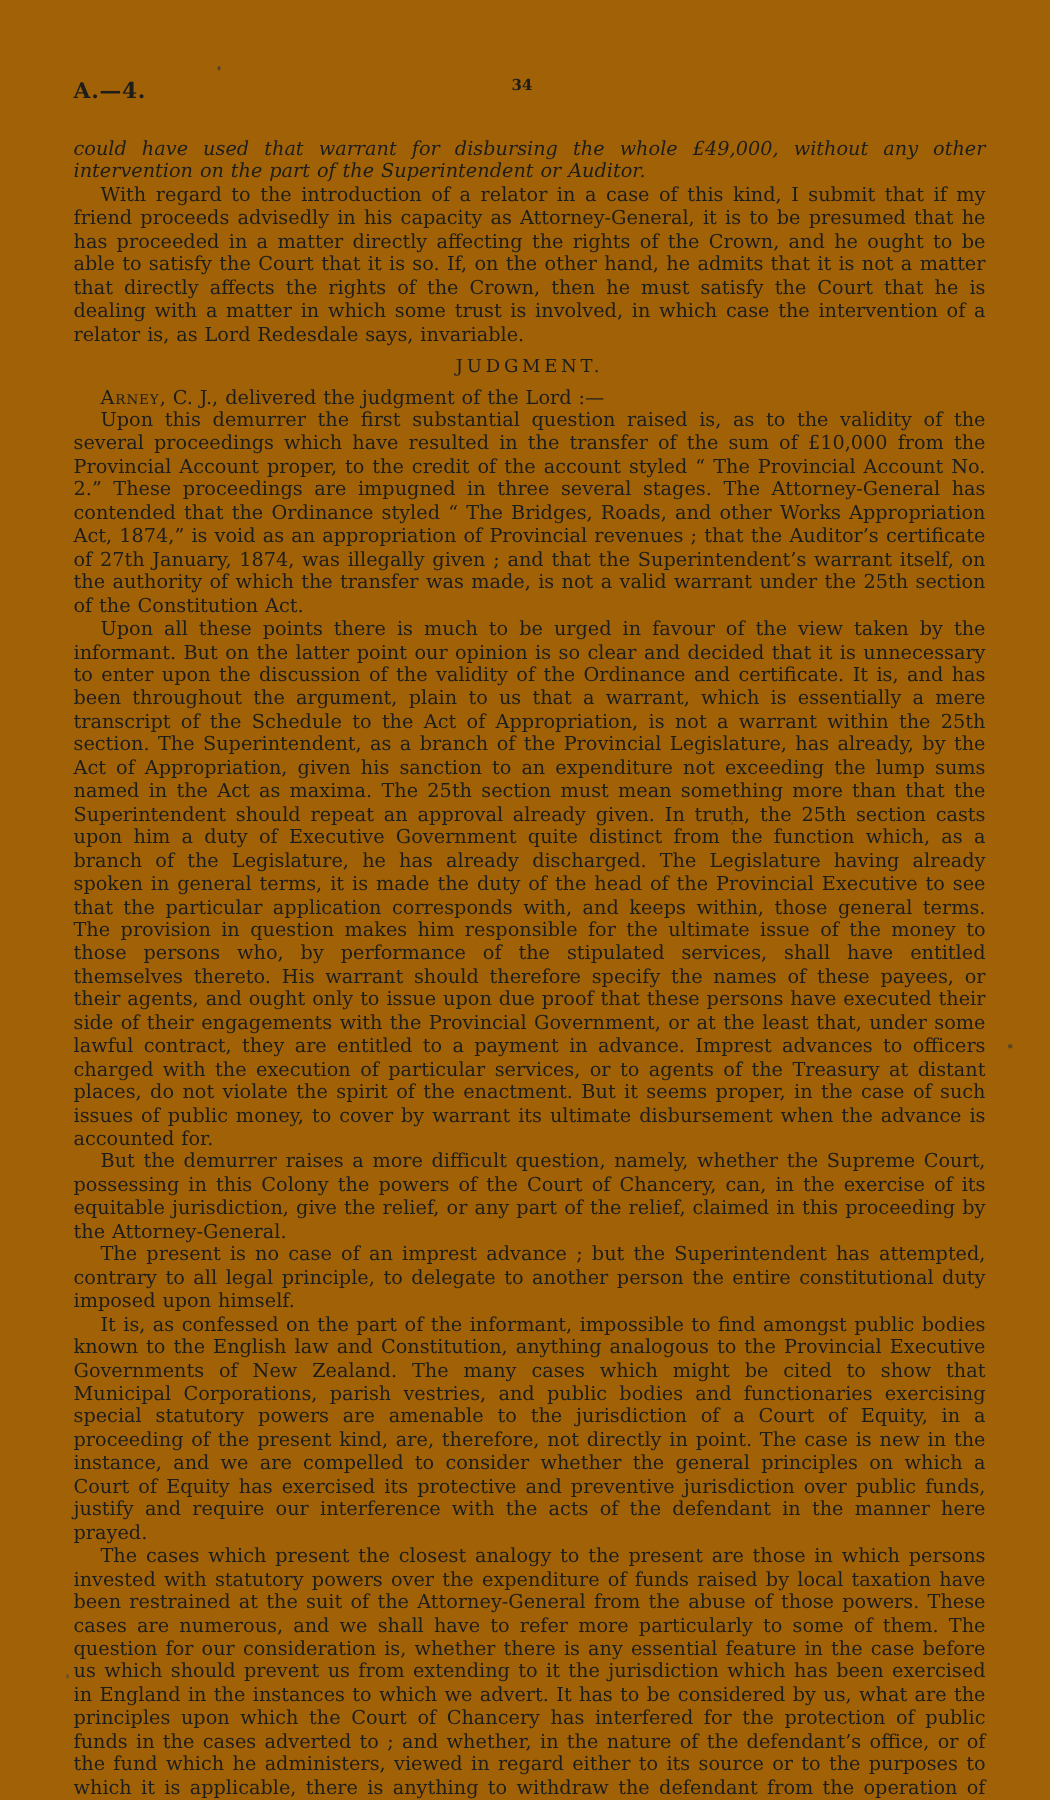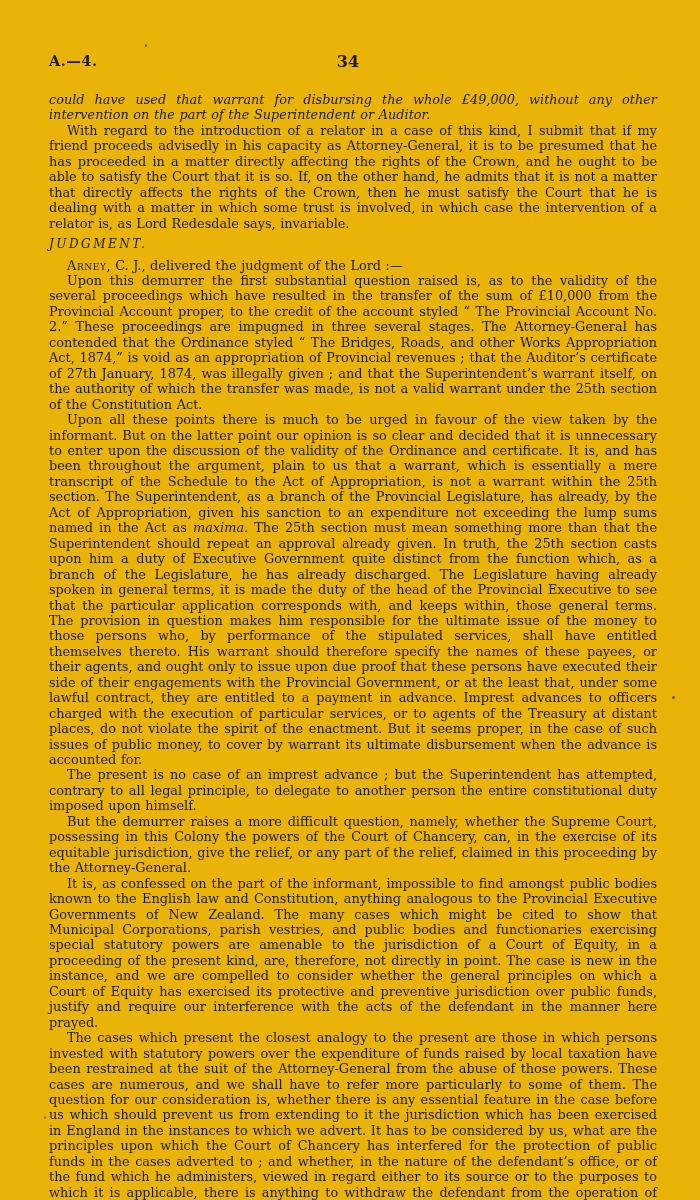--- a/index.html
+++ b/index.html
@@ -4,21 +4,21 @@
 <style>
   html, body {
     margin: 0;
     padding: 0;
     background: #ffffff;
   }
   .page {
     position: relative;
     width: 700px;
     height: 1200px;
-    background: #eab308;
+    background: #a16207;
     color: #1d1d1b;
     font-family: "DejaVu Serif", "Liberation Serif", serif;
     overflow: hidden;
   }
   .page-header {
     position: absolute;
     top: 52px;
     left: 49px;
     right: 43px;
     height: 20px;
@@ -30,21 +30,21 @@
     font-size: 14.5px;
     font-weight: bold;
     letter-spacing: 0.5px;
   }
   .page-num {
     position: absolute;
     left: 0;
     right: 10px;
     top: 0;
     text-align: center;
-    font-size: 16px;
+    font-size: 10px;
     font-weight: bold;
   }
   .text-block {
     position: absolute;
     top: 92px;
     left: 49px;
     width: 608px;
     font-size: 12.85px;
     line-height: 15.45px;
     text-align: justify;
@@ -53,34 +53,32 @@
   .para {
     margin: 0;
     text-indent: 18px;
   }
   .para.no-indent {
     text-indent: 0;
     font-style: italic;
   }
   .section-heading {
     margin: 6px 0 5px 0;
-    text-align: left;
+    text-align: center;
     text-indent: 0;
     font-size: 12px;
     font-weight: normal;
     letter-spacing: 2.5px;
-    font-style: italic;
   }
   .sc {
     font-variant: small-caps;
     letter-spacing: 0.6px;
     margin-top: 33px;
   }
   .it {
-    font-style: italic;
   }
   .speck {
     position: absolute;
     background: #3a3a38;
     border-radius: 50%;
   }
   .speck-1 { left: 145px; top: 44px; width: 2px; height: 3px; opacity: 0.75; }
   .speck-2 { left: 672px; top: 696px; width: 3px; height: 3px; opacity: 0.7; }
   .speck-3 { left: 487px; top: 548px; width: 2px; height: 2px; opacity: 0.4; }
   .speck-4 { left: 44px; top: 1116px; width: 2px; height: 3px; opacity: 0.45; }
@@ -102,23 +100,23 @@
     <p class="para">With regard to the introduction of a relator in a case of this kind, I submit that if my friend proceeds advisedly in his capacity as Attorney-General, it is to be presumed that he has proceeded in a matter directly affecting the rights of the Crown, and he ought to be able to satisfy the Court that it is so.  If, on the other hand, he admits that it is not a matter that directly affects the rights of the Crown, then he must satisfy the Court that he is dealing with a matter in which some trust is involved, in which case the intervention of a relator is, as Lord Redesdale says, invariable.</p>
 
     <h2 class="section-heading">JUDGMENT.</h2>
 
     <p class="para"><span class="sc">Arney</span><span>, C. J., delivered the judgment of the Lord :—</span></p>
 
     <p class="para">Upon this demurrer the first substantial question raised is, as to the validity of the several proceedings which have resulted in the transfer of the sum of £10,000 from the Provincial Account proper, to the credit of the account styled “ The Provincial Account No. 2.”  These proceedings are impugned in three several stages.  The Attorney-General has contended that the Ordinance styled “ The Bridges, Roads, and other Works Appropriation Act, 1874,” is void as an appropriation of Provincial revenues ; that the Auditor’s certificate of 27th January, 1874, was illegally given ; and that the Superintendent’s warrant itself, on the authority of which the transfer was made, is not a valid warrant under the 25th section of the Constitution Act.</p>
 
     <p class="para"><span>Upon all these points there is much to be urged in favour of the view taken by the informant.  But on the latter point our opinion is so clear and decided that it is unnecessary to enter upon the discussion of the validity of the Ordinance and certificate.  It is, and has been throughout the argument, plain to us that a warrant, which is essentially a mere transcript of the Schedule to the Act of Appropriation, is not a warrant within the 25th section.  The Superintendent, as a branch of the Provincial Legislature, has already, by the Act of Appropriation, given his sanction to an expenditure not exceeding the lump sums named in the Act as </span><span class="it">maxima</span><span>.  The 25th section must mean something more than that the Superintendent should repeat an approval already given.  In truth, the 25th section casts upon him a duty of Executive Government quite distinct from the function which, as a branch of the Legislature, he has already discharged.  The Legislature having already spoken in general terms, it is made the duty of the head of the Provincial Executive to see that the particular application corresponds with, and keeps within, those general terms.  The provision in question makes him responsible for the ultimate issue of the money to those persons who, by performance of the stipulated services, shall have entitled themselves thereto.  His warrant should therefore specify the names of these payees, or their agents, and ought only to issue upon due proof that these persons have executed their side of their engagements with the Provincial Government, or at the least that, under some lawful contract, they are entitled to a payment in advance.  Imprest advances to officers charged with the execution of particular services, or to agents of the Treasury at distant places, do not violate the spirit of the enactment.  But it seems proper, in the case of such issues of public money, to cover by warrant its ultimate disbursement when the advance is accounted for.</span></p>
 
+    <p class="para">But the demurrer raises a more difficult question, namely, whether the Supreme Court, possessing in this Colony the powers of the Court of Chancery, can, in the exercise of its equitable jurisdiction, give the relief, or any part of the relief, claimed in this proceeding by the Attorney-General.</p>
+
     <p class="para">The present is no case of an imprest advance ; but the Superintendent has attempted, contrary to all legal principle, to delegate to another person the entire constitutional duty imposed upon himself.</p>
-
-    <p class="para">But the demurrer raises a more difficult question, namely, whether the Supreme Court, possessing in this Colony the powers of the Court of Chancery, can, in the exercise of its equitable jurisdiction, give the relief, or any part of the relief, claimed in this proceeding by the Attorney-General.</p>
 
     <p class="para">It is, as confessed on the part of the informant, impossible to find amongst public bodies known to the English law and Constitution, anything analogous to the Provincial Executive Governments of New Zealand.  The many cases which might be cited to show that Municipal Corporations, parish vestries, and public bodies and functionaries exercising special statutory powers are amenable to the jurisdiction of a Court of Equity, in a proceeding of the present kind, are, therefore, not directly in point.  The case is new in the instance, and we are compelled to consider whether the general principles on which a Court of Equity has exercised its protective and preventive jurisdiction over public funds, justify and require our interference with the acts of the defendant in the manner here prayed.</p>
 
     <p class="para">The cases which present the closest analogy to the present are those in which persons invested with statutory powers over the expenditure of funds raised by local taxation have been restrained at the suit of the Attorney-General from the abuse of those powers.  These cases are numerous, and we shall have to refer more particularly to some of them.  The question for our consideration is, whether there is any essential feature in the case before us which should prevent us from extending to it the jurisdiction which has been exercised in England in the instances to which we advert.  It has to be considered by us, what are the principles upon which the Court of Chancery has interfered for the protection of public funds in the cases adverted to ; and whether, in the nature of the defendant’s office, or of the fund which he administers, viewed in regard either to its source or to the purposes to which it is applicable, there is anything to withdraw the defendant from the operation of those principles.</p>
 
   </main>
 
   <div class="speck speck-1"></div>
   <div class="speck speck-2"></div>
   <div class="speck speck-3"></div>

